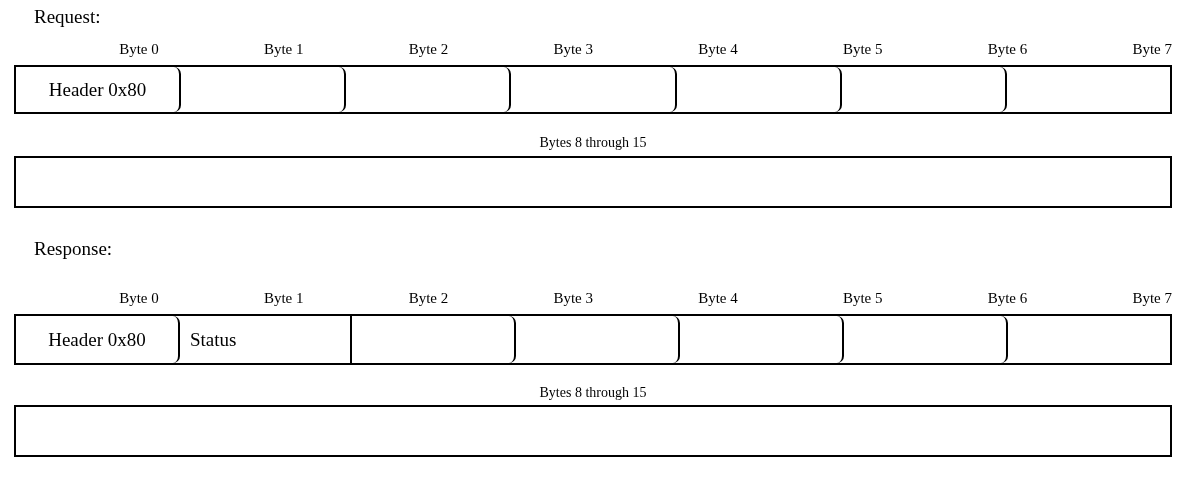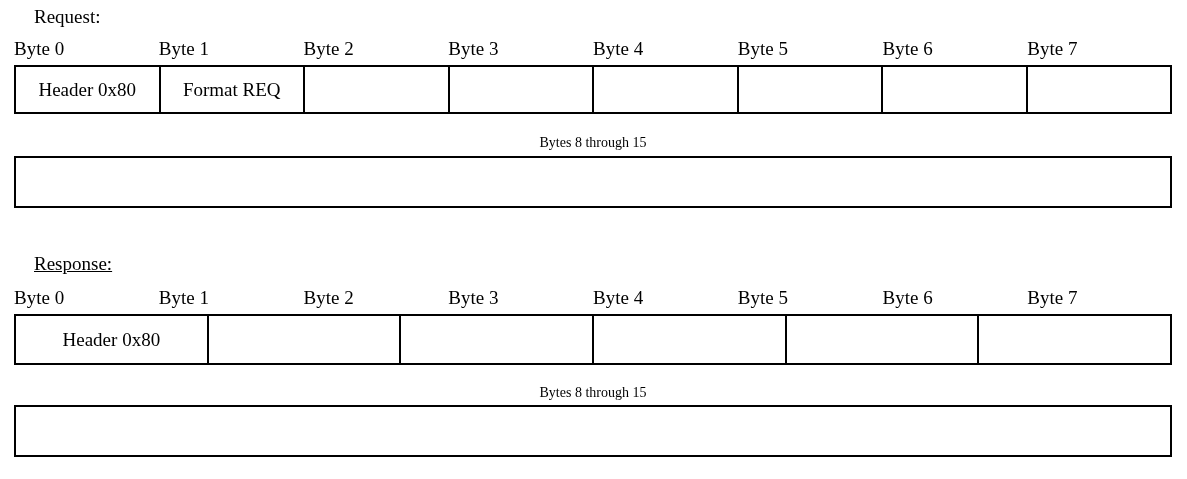--- a/index.html
+++ b/index.html
@@ -28,34 +28,34 @@
 
   
   .section-label {
     position: absolute;
     left: 34px;
     font-size: 19px;
     line-height: 22px;
     white-space: nowrap;
   }
   #request-label  { top: 6px; }
-  #response-label { top: 253px; text-decoration: underline; }
+  #response-label { top: 238px; }
 
   
   .byte-header-row {
     position: absolute;
     left: 14px;
     width: 1158px;
     height: 26px;
     display: flex;
   }
   .byte-header-row .byte-header-cell {
     flex: 1 1 0;
-    text-align: left;
-    font-size: 19px;
+    text-align: right;
+    font-size: 15px;
     line-height: 26px;
     white-space: nowrap;
   }
   #request-byte-header  { top: 36px; }
   #response-byte-header { top: 285px; }
 
   
   .byte-table {
     position: absolute;
     left: 14px;
@@ -78,20 +78,21 @@
     white-space: nowrap;
     overflow: hidden;
   }
   .byte-table .byte-cell:last-child {
     border-right: none;
   }
   .byte-table .byte-cell.align-center {
     justify-content: center;
     padding-left: 4px;
     padding-right: 4px;
+    border-radius: 7px;
   }
   .byte-table .byte-cell.align-left {
     justify-content: flex-start;
   }
   #request-byte-table  { top: 65px; height: 49px; }
   #response-byte-table { top: 314px; height: 51px; }
 
   
   .tail-caption {
     position: absolute;
@@ -130,21 +131,20 @@
     <div class="byte-header-cell">Byte 2</div>
     <div class="byte-header-cell">Byte 3</div>
     <div class="byte-header-cell">Byte 4</div>
     <div class="byte-header-cell">Byte 5</div>
     <div class="byte-header-cell">Byte 6</div>
     <div class="byte-header-cell">Byte 7</div>
   </div>
 
   <div class="byte-table" id="request-byte-table">
     <div class="byte-cell align-center">Header 0x80</div>
-    <div class="byte-cell align-center">Format REQ</div>
     <div class="byte-cell align-center"></div>
     <div class="byte-cell align-center"></div>
     <div class="byte-cell align-center"></div>
     <div class="byte-cell align-center"></div>
     <div class="byte-cell align-center"></div>
     <div class="byte-cell align-center"></div>
   </div>
 
   <div class="tail-caption" id="request-tail-caption">Bytes 8 through 15</div>
 
@@ -158,20 +158,21 @@
     <div class="byte-header-cell">Byte 2</div>
     <div class="byte-header-cell">Byte 3</div>
     <div class="byte-header-cell">Byte 4</div>
     <div class="byte-header-cell">Byte 5</div>
     <div class="byte-header-cell">Byte 6</div>
     <div class="byte-header-cell">Byte 7</div>
   </div>
 
   <div class="byte-table" id="response-byte-table">
     <div class="byte-cell align-center">Header 0x80</div>
+    <div class="byte-cell align-left">Status</div>
     <div class="byte-cell align-center"></div>
     <div class="byte-cell align-center"></div>
     <div class="byte-cell align-center"></div>
     <div class="byte-cell align-center"></div>
     <div class="byte-cell align-center"></div>
   </div>
 
   <div class="tail-caption" id="response-tail-caption">Bytes 8 through 15</div>
 
   <div class="tail-box" id="response-tail-box"></div>

